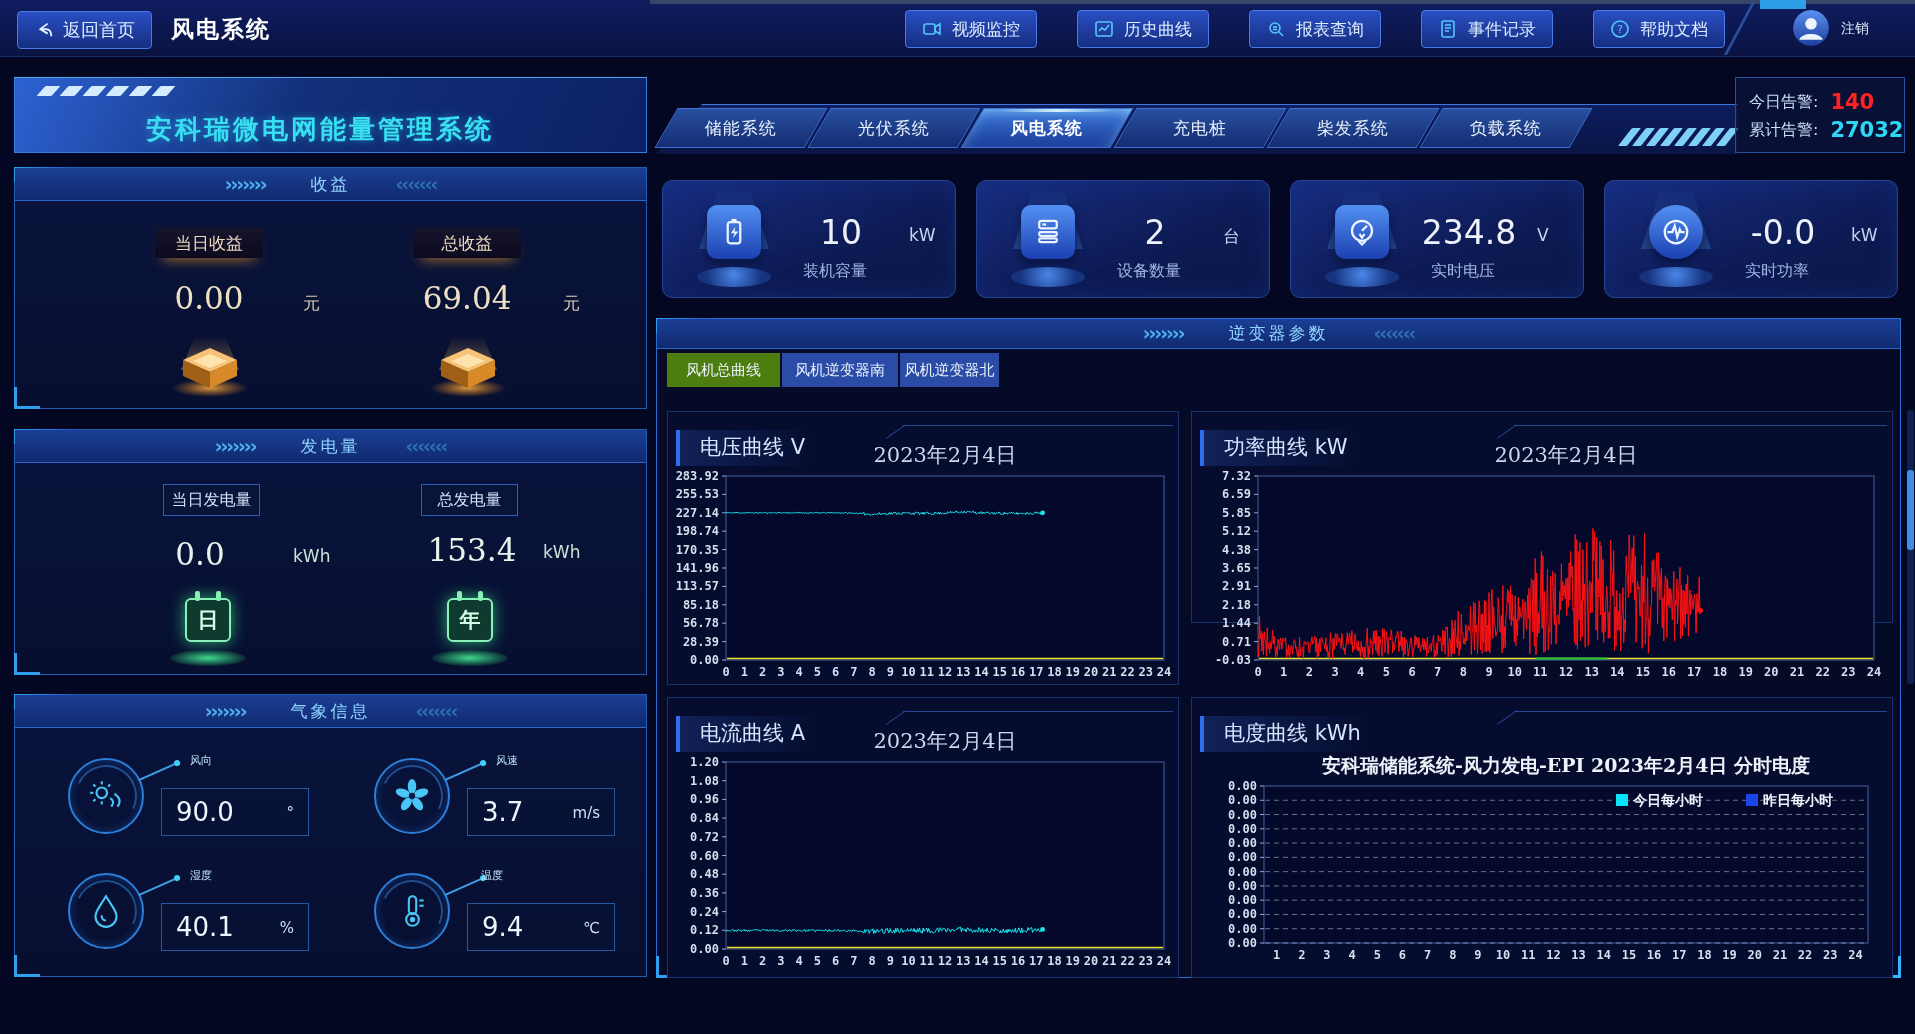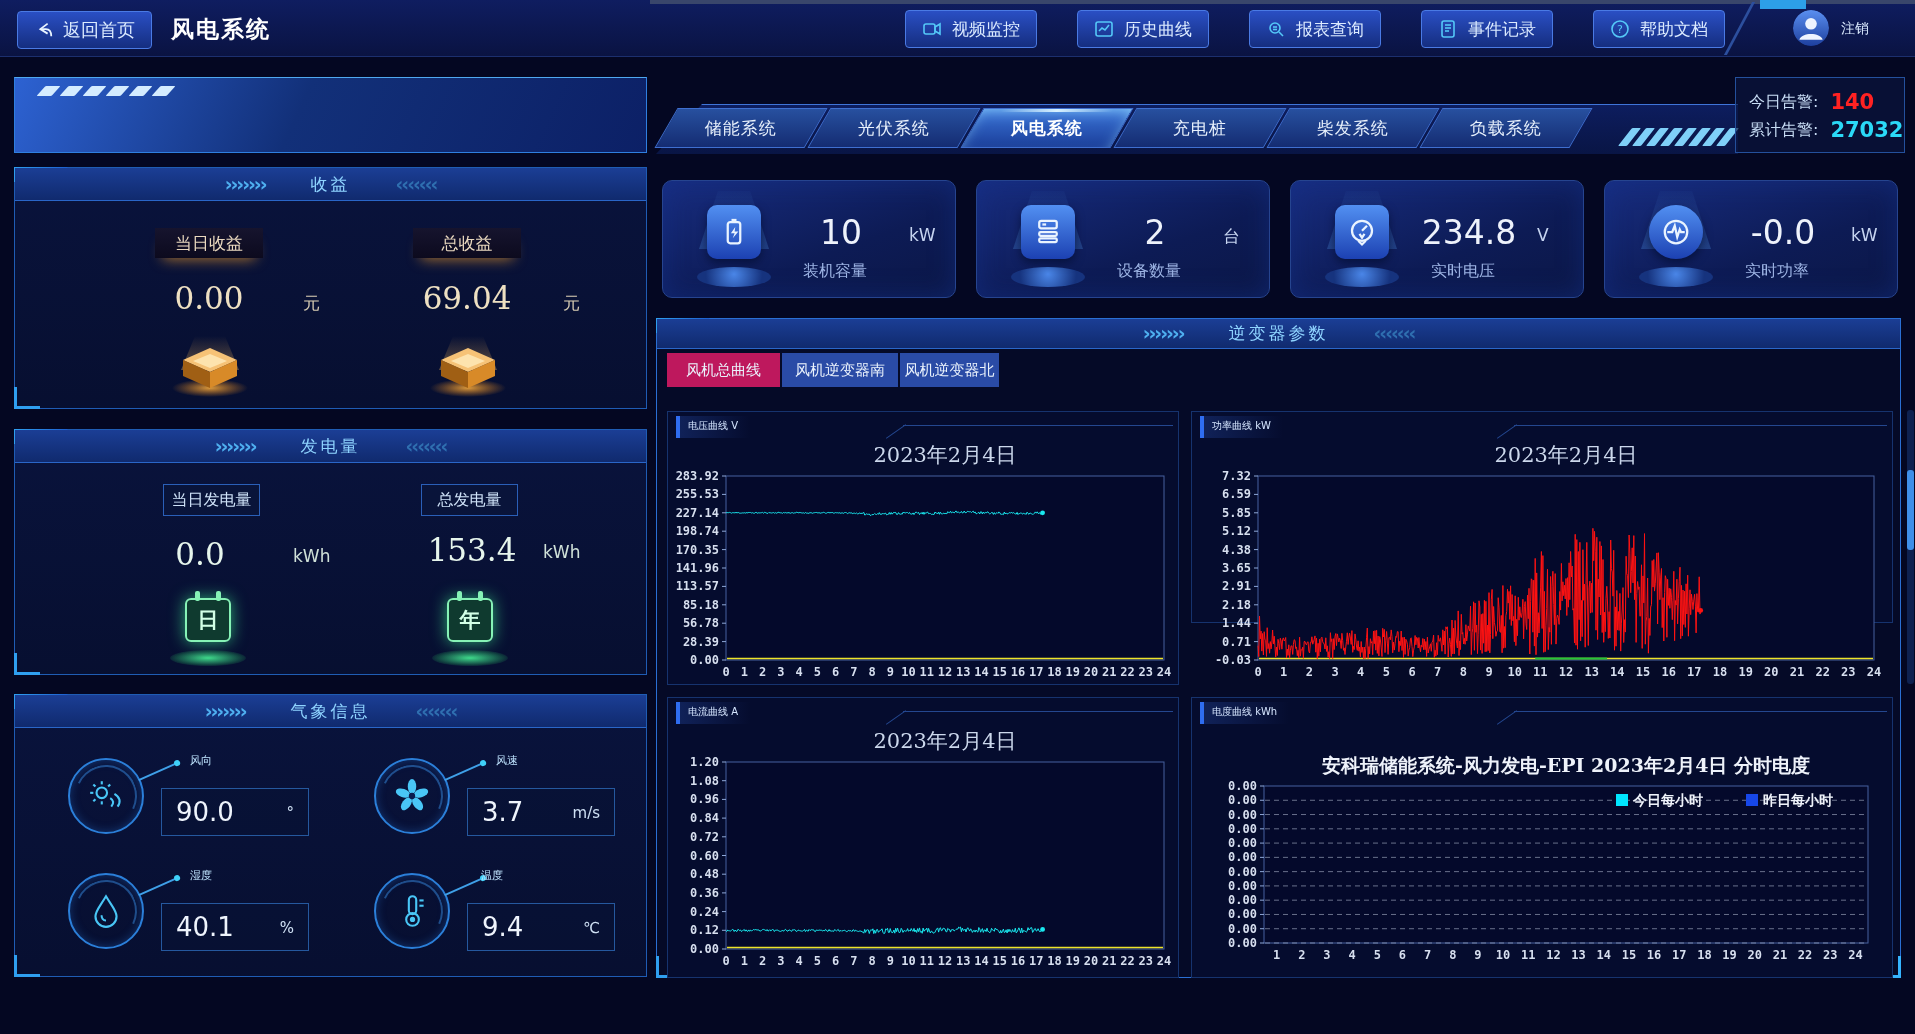--- a/index.html
+++ b/index.html
@@ -85,29 +85,29 @@
   .stat-pedestal{position:absolute;left:34px;bottom:10px;width:74px;height:20px;border-radius:50%;background:radial-gradient(circle at 50% 35%,#4a86e8,#16337e 72%)}
   .stat-icontile{position:absolute;left:44px;top:24px;width:54px;height:54px;border-radius:10px;background:linear-gradient(180deg,#5290f2,#1c41b2);box-shadow:0 4px 10px rgba(0,10,40,.6);display:flex;align-items:center;justify-content:center}
   .stat-value{position:absolute;left:118px;top:32px;width:120px;text-align:center;font-size:33px;color:#eef2fb}
   .stat-unit{position:absolute;left:246px;top:44px;font-size:17px;color:#c6d4f0}
   .stat-label{position:absolute;left:112px;top:80px;width:120px;text-align:center;font-size:16px;color:#9db4e4}
 
   
   #inverter{left:656px;top:318px;width:1245px;height:660px;border:1px solid #2a6fd4;background:rgba(7,14,44,.6)}
   #inverter .panel-head{height:30px}
   .sub-tab{position:absolute;top:34px;height:34px;line-height:34px;text-align:center;font-size:15px;color:#eaf2fc;cursor:pointer}
-  #subtab-0{left:10px;width:113px;background:#be185d}
+  #subtab-0{left:10px;width:113px;background:#4d7c0f}
   #subtab-1{left:125px;width:116px;background:#2a4ba6}
   #subtab-2{left:243px;width:99px;background:#2a4ba6}
   .chart-tile{position:absolute;background:#050c2e;border:1px solid #16336e}
   #tile-0{left:10px;top:92px;width:512px;height:274px}
   #tile-1{left:534px;top:92px;width:702px;height:212px}
   #tile-2{left:10px;top:378px;width:512px;height:281px}
   #tile-3{left:534px;top:378px;width:702px;height:281px}
-  .chart-tag{position:absolute;left:8px;top:4px;border-left:4px solid #2f6df0;padding:3px 12px 5px 8px;font-size:10px;color:#d6e6ff;background:linear-gradient(90deg,rgba(30,60,140,.45),rgba(30,60,140,0));z-index:2}
+  .chart-tag{position:absolute;left:8px;top:18px;border-left:4px solid #2f6df0;padding:3px 12px 5px 20px;font-size:21px;color:#d6e6ff;background:linear-gradient(90deg,rgba(30,60,140,.45),rgba(30,60,140,0));z-index:2}
   .chart-tile::before{content:'';position:absolute;left:46%;right:5px;top:13px;height:1px;background:#24478f}
   .chart-tile::after{content:'';position:absolute;left:calc(46% - 19px);top:19px;width:24px;height:1px;background:#24478f;transform:rotate(-35deg)}
   .chart-svg{position:absolute;inset:0}
   #corner-br{position:absolute;right:-1px;bottom:-1px;width:26px;height:22px;border-right:3px solid #35b4ff;border-bottom:3px solid #35b4ff}
 
   
   #scroll-track{position:absolute;left:1907px;top:410px;width:7px;height:274px;background:#0e2150;border-radius:3px}
   #scroll-thumb{position:absolute;left:1907px;top:470px;width:7px;height:80px;background:#3f8fe8;border-radius:3px;cursor:pointer}
 </style>
 </head>
@@ -194,20 +194,21 @@
 
 <div id="brand">
   <div class="slash-row">
       <span></span>
       <span></span>
       <span></span>
       <span></span>
       <span></span>
       <span></span>
     </div>
+  <div id="brand-title">安科瑞微电网能量管理系统</div>
 </div>
 <div id="tabstrip"></div>
 <div id="tabs">
   <div class="sys-tab">
       <span>储能系统</span>
     </div>
   <div class="sys-tab">
       <span>光伏系统</span>
     </div>
   <div class="sys-tab active">

